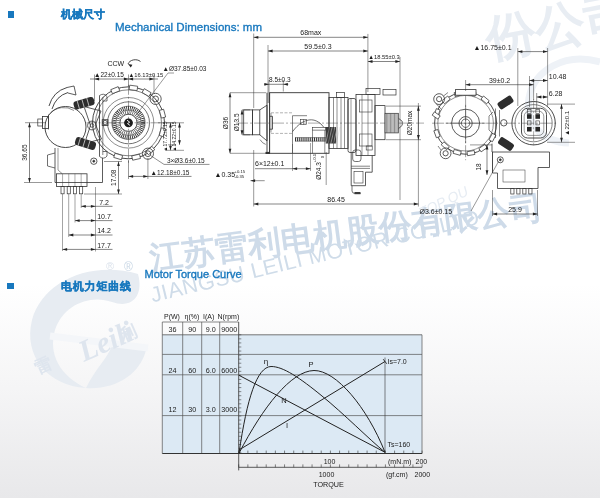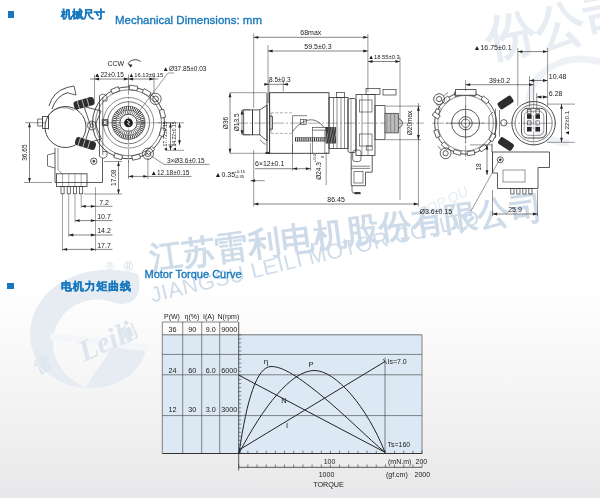--- a/index.html
+++ b/index.html
@@ -33,21 +33,21 @@
   <div class="wm" style="left:480px; top:8px; font-size:50px; font-weight:bold; color:#e8edf3; transform:rotate(-11deg); transform-origin:left top;">份公司</div>
   <div class="wm" style="left:520px; top:48px; width:90px; height:100px;">
     <svg width="90" height="100" viewBox="0 0 90 100">
       <path d="M80,14 C45,4 14,22 9,50 C5,77 23,94 49,95" stroke="#eef2f7" stroke-width="7" fill="none"></path>
     </svg>
   </div>
   <div class="wm" style="left:416px; top:206px; font-size:14px; font-style:italic; color:#e6ecf3; transform:rotate(-26deg); transform-origin:left top;">TOP QU</div>
 
   <div class="bullet" style="left:7.5px; top:11.2px;"></div>
   <div class="hdr cn" style="left:21px; top:6.5px;">机械尺寸</div>
-  <div class="hdr en" style="left:75px; top:14px;">Mechanical Dimensions: mm</div>
+  <div class="hdr en" style="left:75px; top:21px;">Mechanical Dimensions: mm</div>
   <div class="bullet" style="left:7.3px; top:283px;"></div>
   <div class="hdr cn" style="left:21px; top:278.5px; letter-spacing:0.8px;">电机力矩曲线</div>
   <div class="hdr en2" style="left:104.5px; top:268px;text-align:right;">Motor Torque Curve</div>
 
   <svg style="position:absolute; left:0; top:0;" width="600" height="498" viewBox="0 0 600 498">
 <g id="d1">
 <line x1="86.5" y1="122.8" x2="172.5" y2="122.8" stroke="#444" stroke-width="0.5" stroke-dasharray="10 2 2 2"></line>
 <line x1="128.5" y1="84.8" x2="128.5" y2="162.8" stroke="#444" stroke-width="0.5" stroke-dasharray="10 2 2 2"></line>
 <circle cx="128.5" cy="122.8" r="36" stroke="#333" stroke-width="0.9" fill="none"></circle>
 <circle cx="128.5" cy="122.8" r="33" stroke="#333" stroke-width="0.6" fill="none"></circle>

